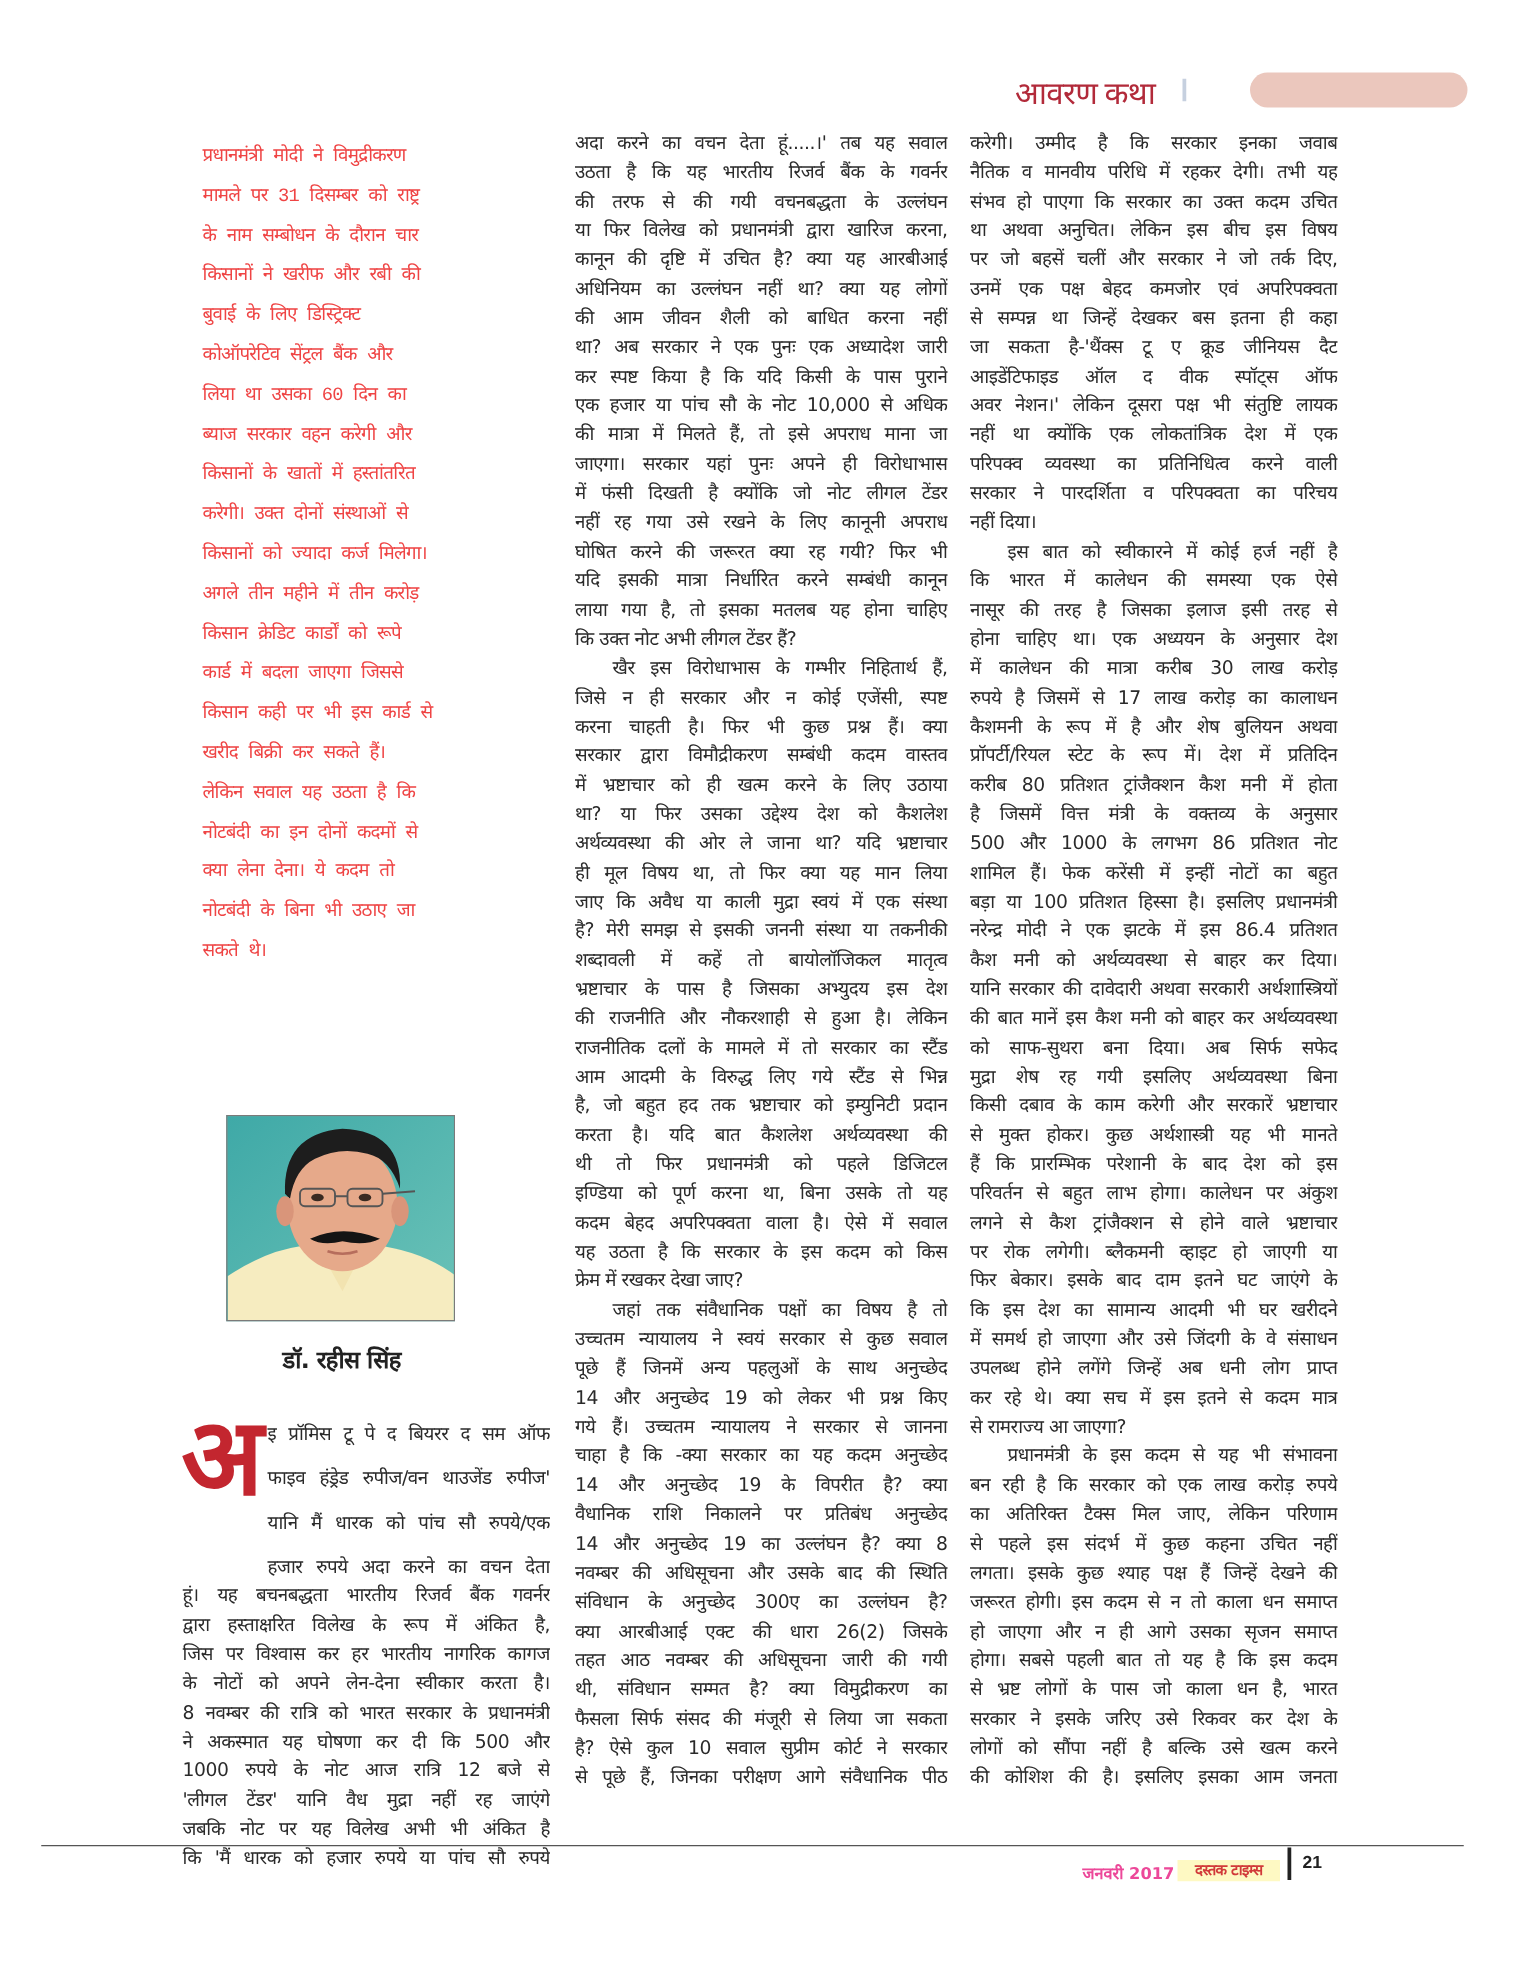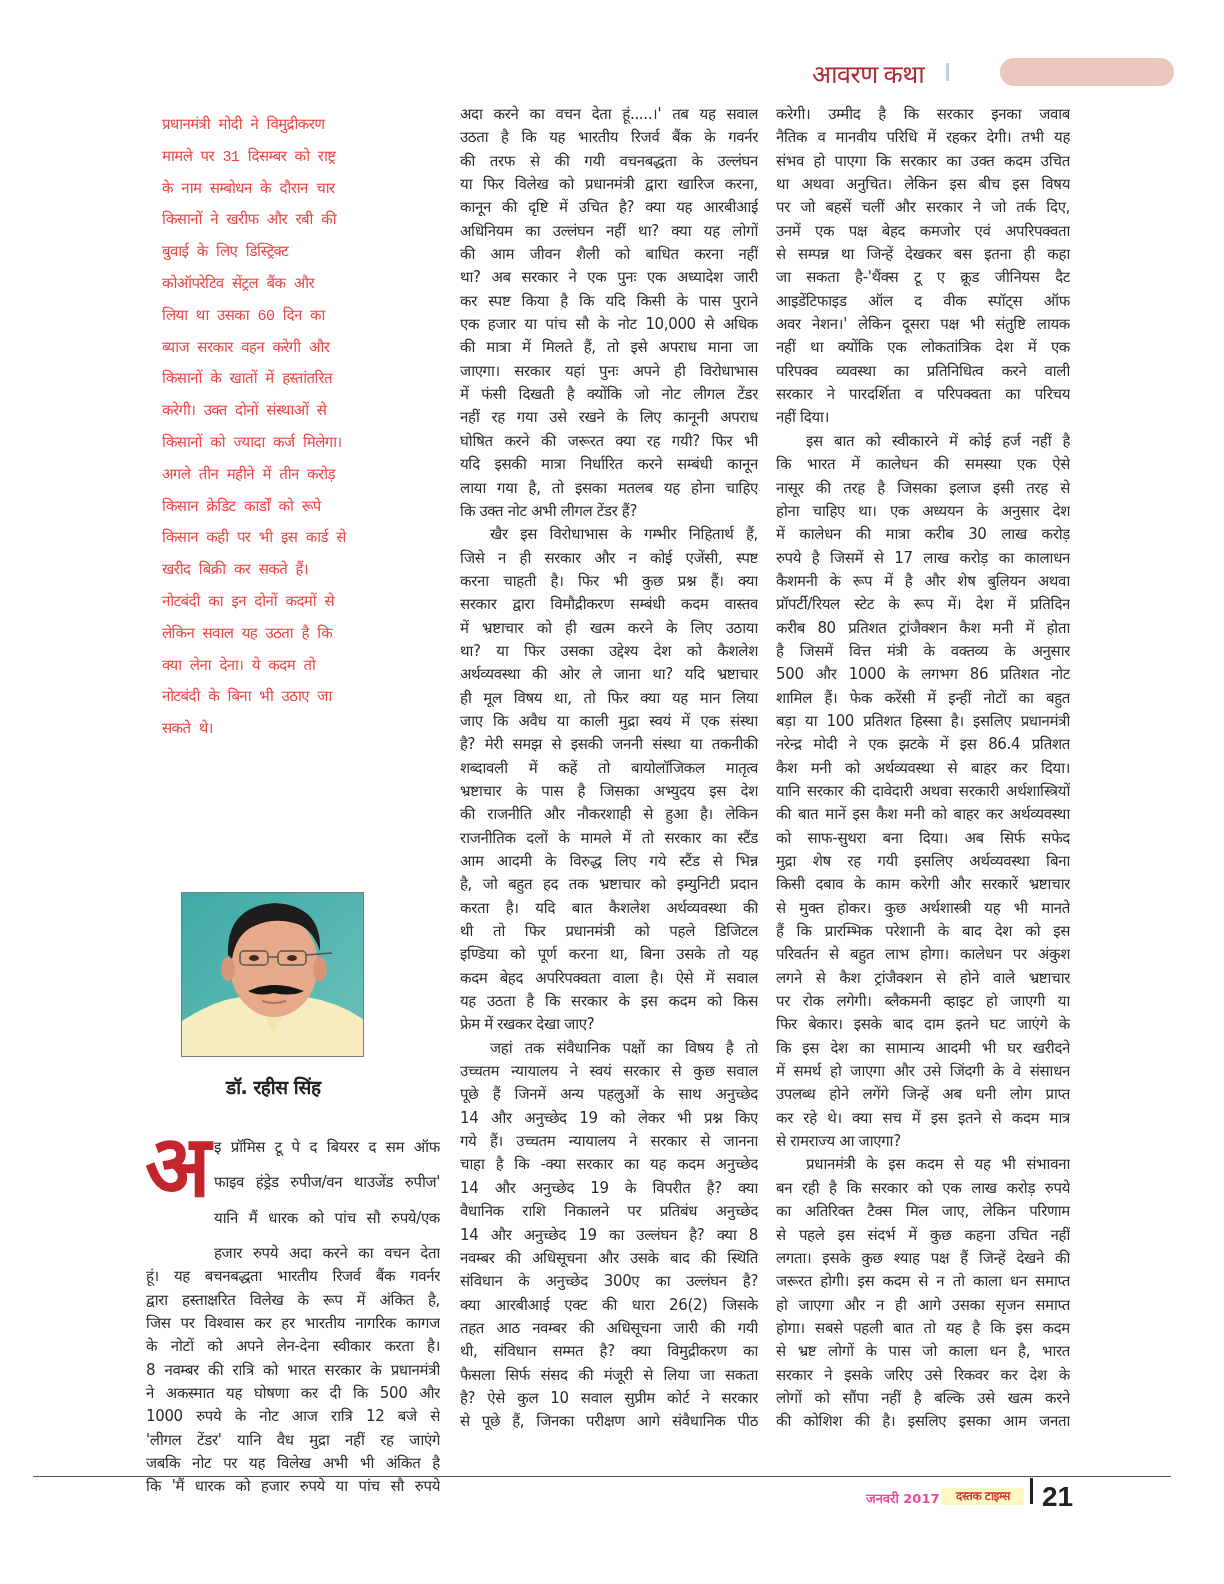--- a/index.html
+++ b/index.html
@@ -66,21 +66,21 @@
   }
   .footer-logo {
     position: absolute; left: 942px; top: 1488px; width: 82px; height: 17px; background: #fef9c3;
     color: #d13a3a; font-size: 12px; font-weight: bold; line-height: 17px; text-align: center;
     overflow: hidden; letter-spacing: -0.5px;
   }
   .footer-bar {
     position: absolute; left: 1030px; top: 1478px; width: 3px; height: 26px; background: #222;
   }
   .footer-page {
-    position: absolute; left: 1042px; top: 1481px; font-size: 28px; font-weight: bold; color: #222;
+    position: absolute; left: 1042px; top: 1481px; font-size: 14px; font-weight: bold; color: #222;
     font-family: "Liberation Sans", sans-serif;
   }
 </style>
 </head>
 <body>
 
 <div class="header-section">आवरण कथा</div>
 <div class="header-bar"></div>
 <div class="header-pill"></div>
 
@@ -91,24 +91,25 @@
   <div class="ln">किसानों ने खरीफ और रबी की</div>
   <div class="ln">बुवाई के लिए डिस्ट्रिक्ट</div>
   <div class="ln">कोऑपरेटिव सेंट्रल बैंक और</div>
   <div class="ln">लिया था उसका 60 दिन का</div>
   <div class="ln">ब्याज सरकार वहन करेगी और</div>
   <div class="ln">किसानों के खातों में हस्तांतरित</div>
   <div class="ln">करेगी। उक्त दोनों संस्थाओं से</div>
   <div class="ln">किसानों को ज्यादा कर्ज मिलेगा।</div>
   <div class="ln">अगले तीन महीने में तीन करोड़</div>
   <div class="ln">किसान क्रेडिट कार्डों को रूपे</div>
+  <div class="ln">कार्ड में बदला जाएगा जिससे</div>
   <div class="ln">किसान कही पर भी इस कार्ड से</div>
   <div class="ln">खरीद बिक्री कर सकते हैं।</div>
+  <div class="ln">लेकिन सवाल यह उठता है कि</div>
   <div class="ln">नोटबंदी का इन दोनों कदमों से</div>
-  <div class="ln">लेकिन सवाल यह उठता है कि</div>
   <div class="ln">क्या लेना देना। ये कदम तो</div>
   <div class="ln">नोटबंदी के बिना भी उठाए जा</div>
   <div class="ln">सकते थे।</div>
 </div>
 
 <div class="photo-frame">
   <svg width="183" height="165" viewBox="0 0 183 165" xmlns="http://www.w3.org/2000/svg">
     <defs>
       <linearGradient id="bg" x1="0" y1="0" x2="1" y2="1">
         <stop offset="0" stop-color="#3fa9a7"></stop>

